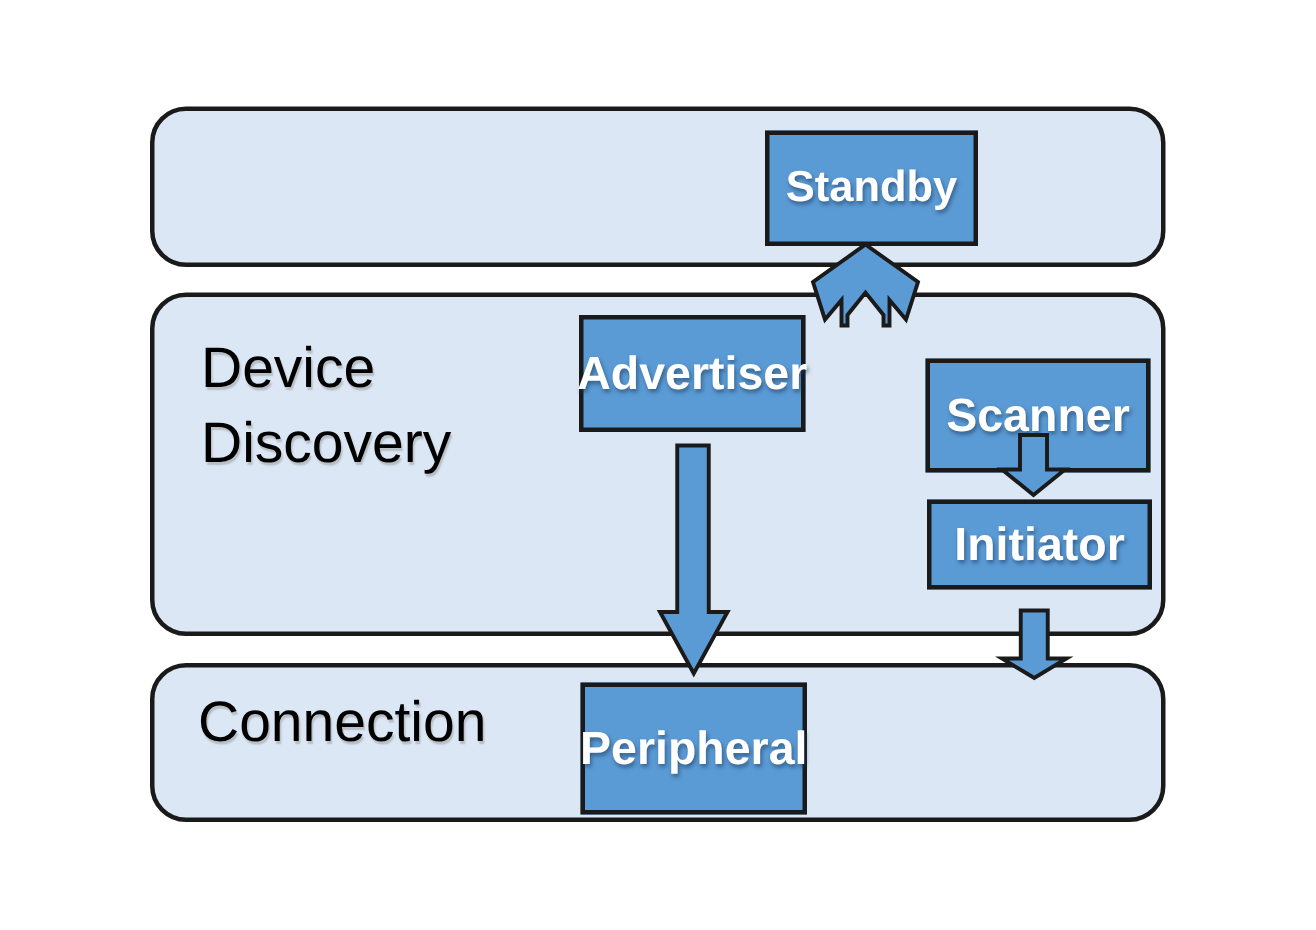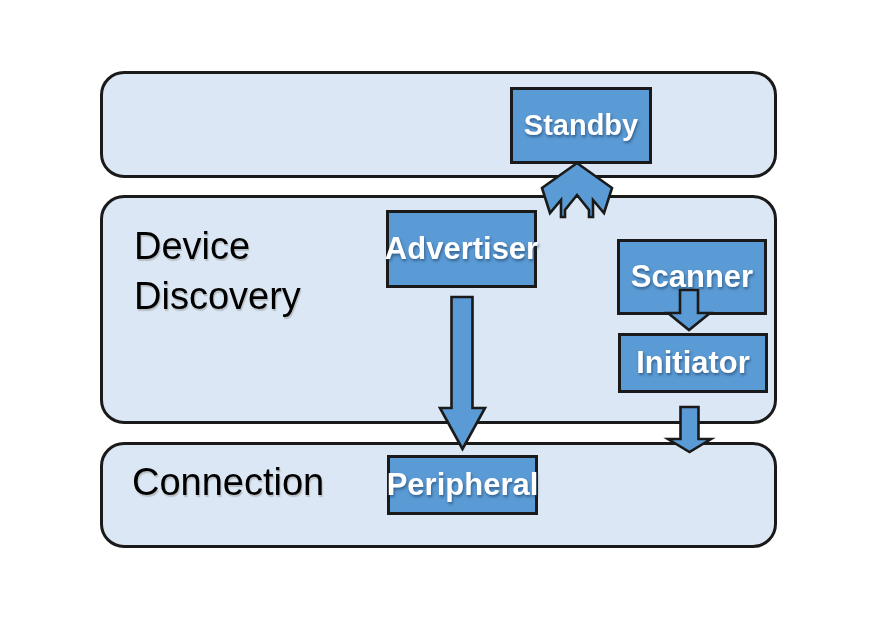--- a/index.html
+++ b/index.html
@@ -55,21 +55,21 @@
     color: var(--state-text);
     font-weight: bold;
     font-size: 31px;
     text-shadow: 1px 2px 3px rgba(25,55,90,0.6);
     z-index: 3;
   }
   .box-standby    { left: 510px; top: 87px;  width: 142px; height: 77px; font-size: 29px; }
   .box-advertiser { left: 386px; top: 210px; width: 151px; height: 78px; }
   .box-scanner    { left: 617px; top: 211px; width: 150px; height: 76px; margin-top: 28px; }
   .box-initiator  { left: 618px; top: 333px; width: 150px; height: 60px; }
-  .box-peripheral { left: 387px; top: 455px; width: 151px; height: 60px; }
+  .box-peripheral { left: 387px; top: 455px; width: 151px; height: 88px; }
   .box-central    { left: 618px; top: 453px; width: 149px; height: 77px; }
 
   .arrow-overlay {
     position: absolute;
     left: 0; top: 0;
     width: 877px; height: 620px;
     z-index: 4;
     pointer-events: none;
   }
   .arrow-overlay path {

